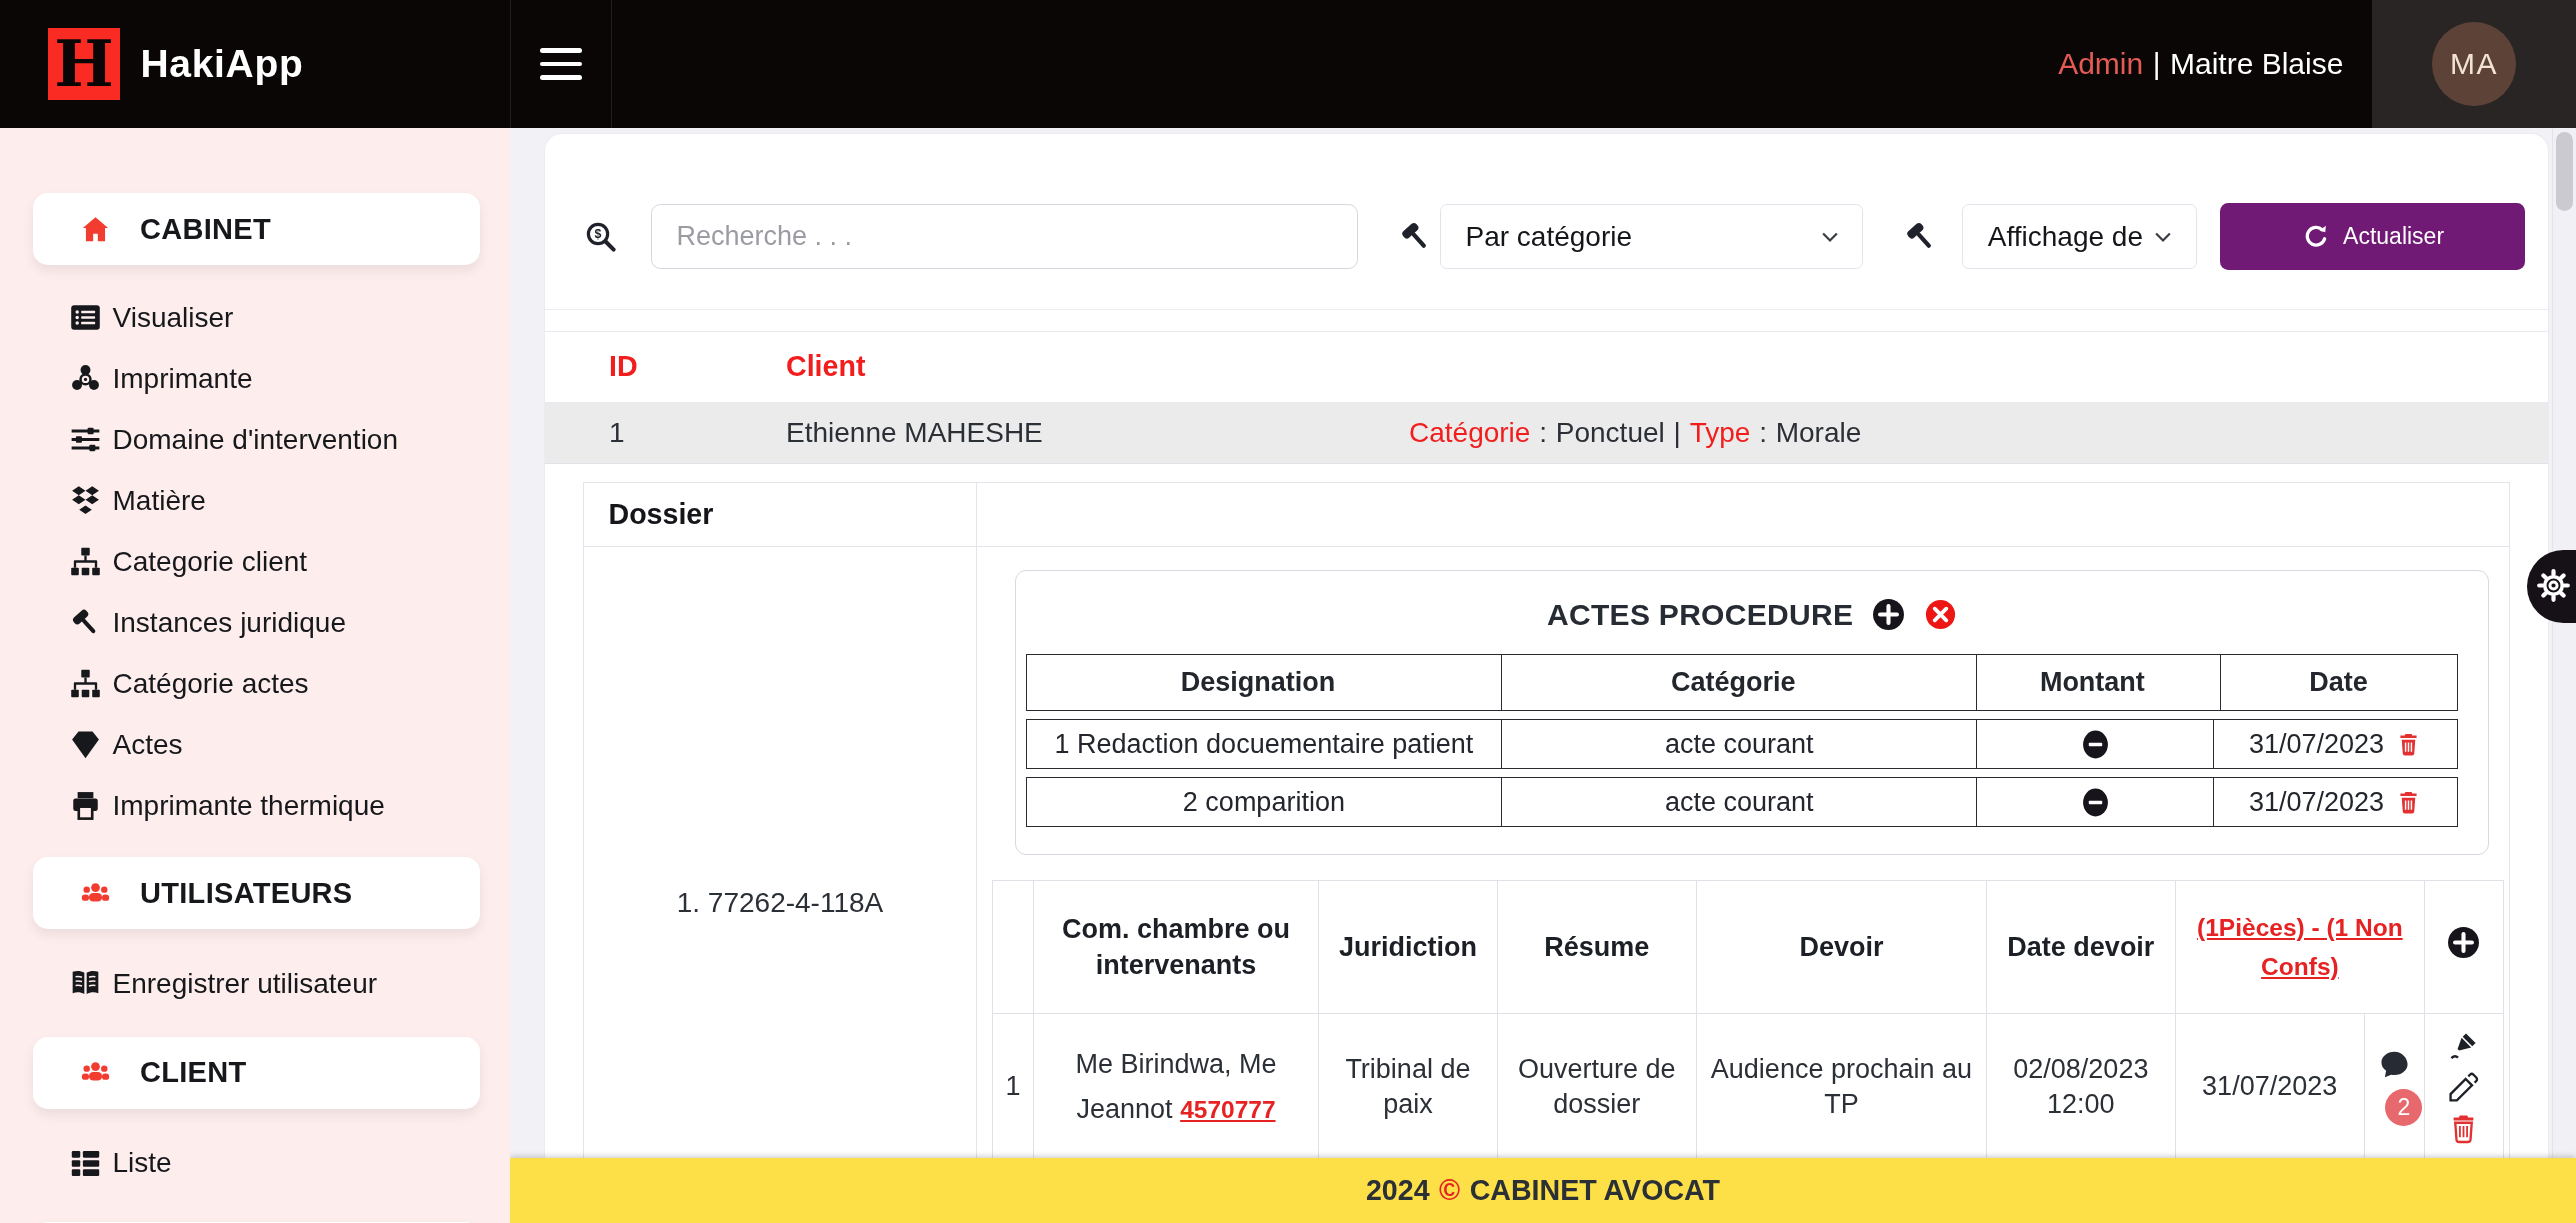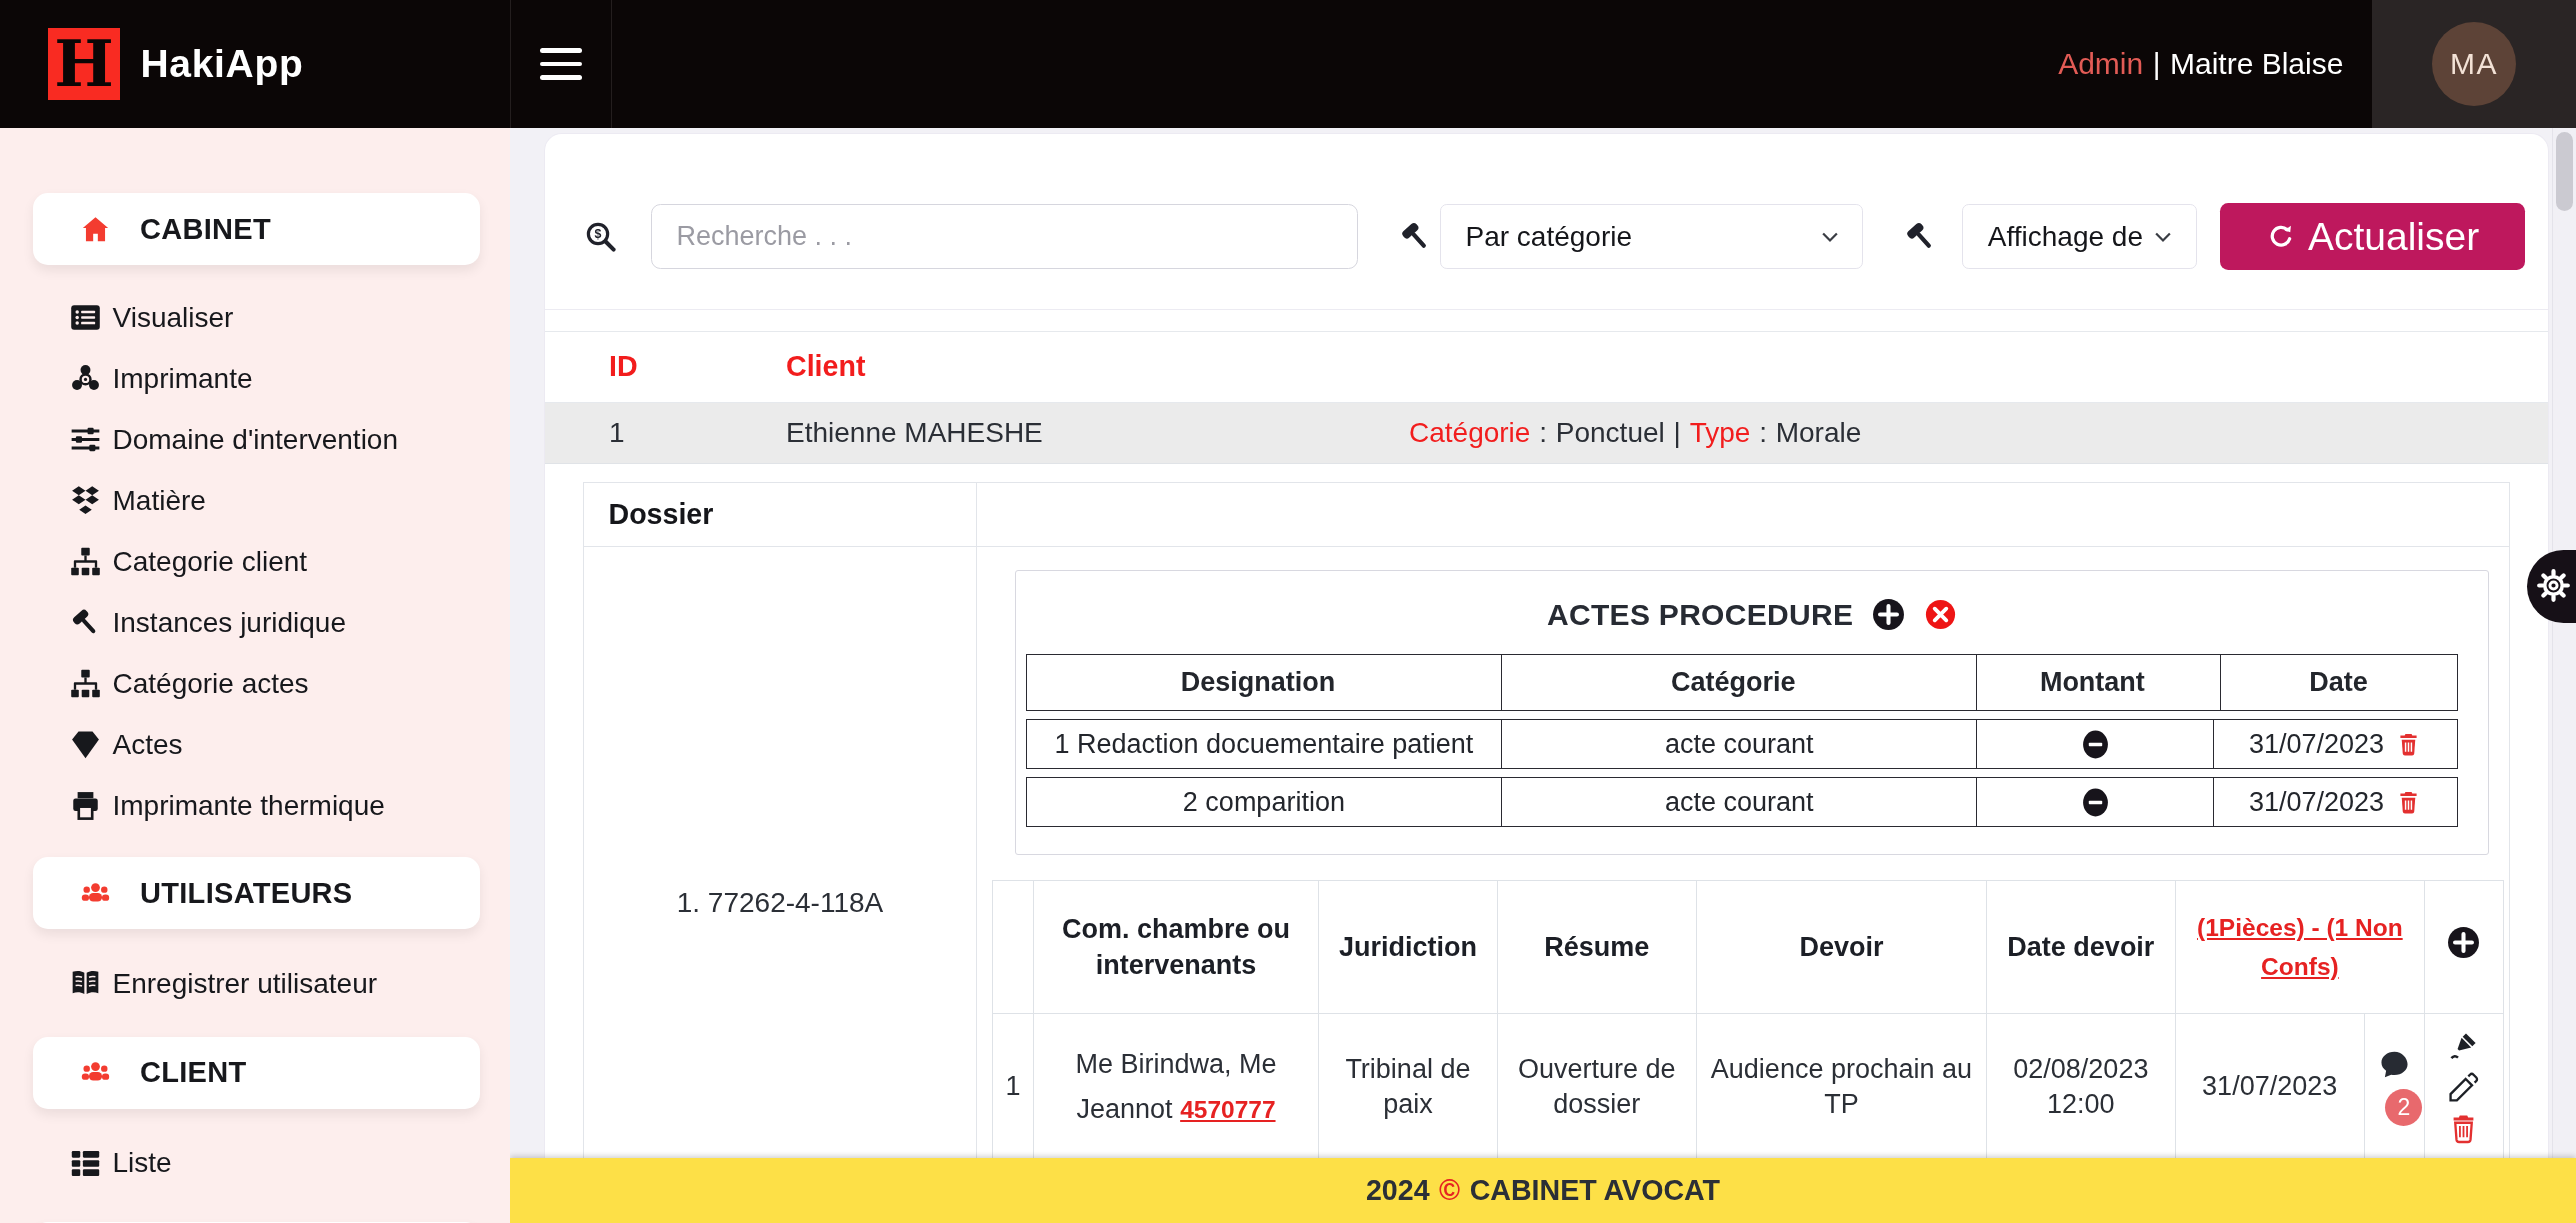--- a/index.html
+++ b/index.html
@@ -43,42 +43,42 @@
   .toolbar { display:flex; align-items:center; height:146px; margin-top:30px; padding:0 23px 0 38px; border-bottom:1.4px solid #ecebf2; }
   .search-cell { width:68px; flex:none; display:flex; align-items:center; color:#20222b; }
   .search-cell .icn { width:35px; height:35px; }
   .search-input { width:722px; height:65px; border:1.4px solid #d6d6de; border-radius:9.5px; font-size:27px; padding:0 24.5px; color:#2b2f36; outline:none; font-family:inherit; }
   .search-input::placeholder { color:#9b9ba3; }
   .tool-gavel { width:37px; height:37px; color:#20222b; margin-left:39px; flex:none; }
   .select-box { height:65px; border:1.4px solid #e4e3ec; border-radius:6.8px; background:#fff; display:flex; align-items:center; justify-content:space-between; padding:0 17.7px 0 24.5px; font-size:28px; color:#15161a; cursor:pointer; }
   .select-cat { width:432px; margin-left:6px; }
   .select-aff { width:239px; margin-left:23px; }
   .chev { width:30px; height:30px; color:#3a3d44; flex:none; }
-  .refresh-btn { margin-left:23px; width:312px; height:67px; background:#be185d; border:none; border-radius:8.2px; color:#fff; font-size:39px; font-family:inherit; display:flex; align-items:center; justify-content:center; gap:12.2px; cursor:pointer; }
+  .refresh-btn { margin-left:23px; width:312px; height:67px; background:#701a75; border:none; border-radius:8.2px; color:#fff; font-size:23px; font-family:inherit; display:flex; align-items:center; justify-content:center; gap:12.2px; cursor:pointer; }
   .refresh-btn .icn { width:30px; height:30px; color:#fff; }
 
   
   .client-table { margin-top:20.4px; border-top:1.4px solid #e6e9ed; }
   .ct-head { display:flex; align-items:center; height:71px; border-bottom:1.4px solid #e6e9ed; font-weight:bold; color:#f21d1d; font-size:28.6px; padding-left:64px; }
   .ct-row { display:flex; align-items:center; height:61px; background:#ebebeb; border-bottom:1.4px solid #e0e3e7; padding-left:64px; font-size:28px; color:#2b2f36; cursor:pointer; }
   .c-id { width:177px; flex:none; }
   .c-name { width:623px; flex:none; }
   .c-meta { display:flex; align-items:center; gap:8.8px; }
   .red-txt { color:#f21d1d; }
 
   
   .dossier { margin:18.4px 38px 0; display:grid; grid-template-columns:392px 1fr; border:1.4px solid #e2e5ea; border-bottom:none; }
   .d-hcell { height:64px; border-bottom:1.4px solid #e2e5ea; display:flex; align-items:center; }
   .d-h1 { padding-left:24.5px; font-size:28.6px; font-weight:bold; color:#15161a; }
   .d-bleft { display:flex; justify-content:center; align-items:flex-start; padding-top:340px; font-size:28px; color:#2b2f36; }
   .b-left2 { border-left:1.4px solid #e2e5ea; }
   .d-bright { padding-bottom:27px; }
 
   
-  .actes-card { margin:23px 20.4px 0 38px; border:1.4px solid #d8d8e0; border-radius:3px; padding:24.5px 0 27px; background:#fff; }
+  .actes-card { margin:23px 20.4px 0 38px; border:1.4px solid #d8d8e0; border-radius:11px; padding:24.5px 0 27px; background:#fff; }
   .actes-title-row { display:flex; justify-content:center; align-items:center; gap:17.7px; height:38px; }
   .actes-title { font-size:30px; font-weight:bold; color:#272b33; letter-spacing:0.3px; }
   .circle-icn { width:35px; height:35px; cursor:pointer; }
   .circle-icn.small { width:33px; height:33px; }
   .actes-table { margin:20.4px 30px 0 9.5px; }
   .a-row { display:flex; border:1.4px solid #2a2a31; height:50px; margin-top:8.2px; background:#fff; }
   .a-row.head { height:57px; margin-top:0; font-weight:bold;gap:12px; }
   .a-cell { display:flex; align-items:center; justify-content:center; font-size:27px; color:#23262c; border-left:1.4px solid #2a2a31; gap:11px; }
   .a-cell:first-child { border-left:none; }
   .a-c1 { width:33.2%; } .a-c2 { width:33.2%; } .a-c3 { width:16.6%; } .a-c4 { width:17%; }

